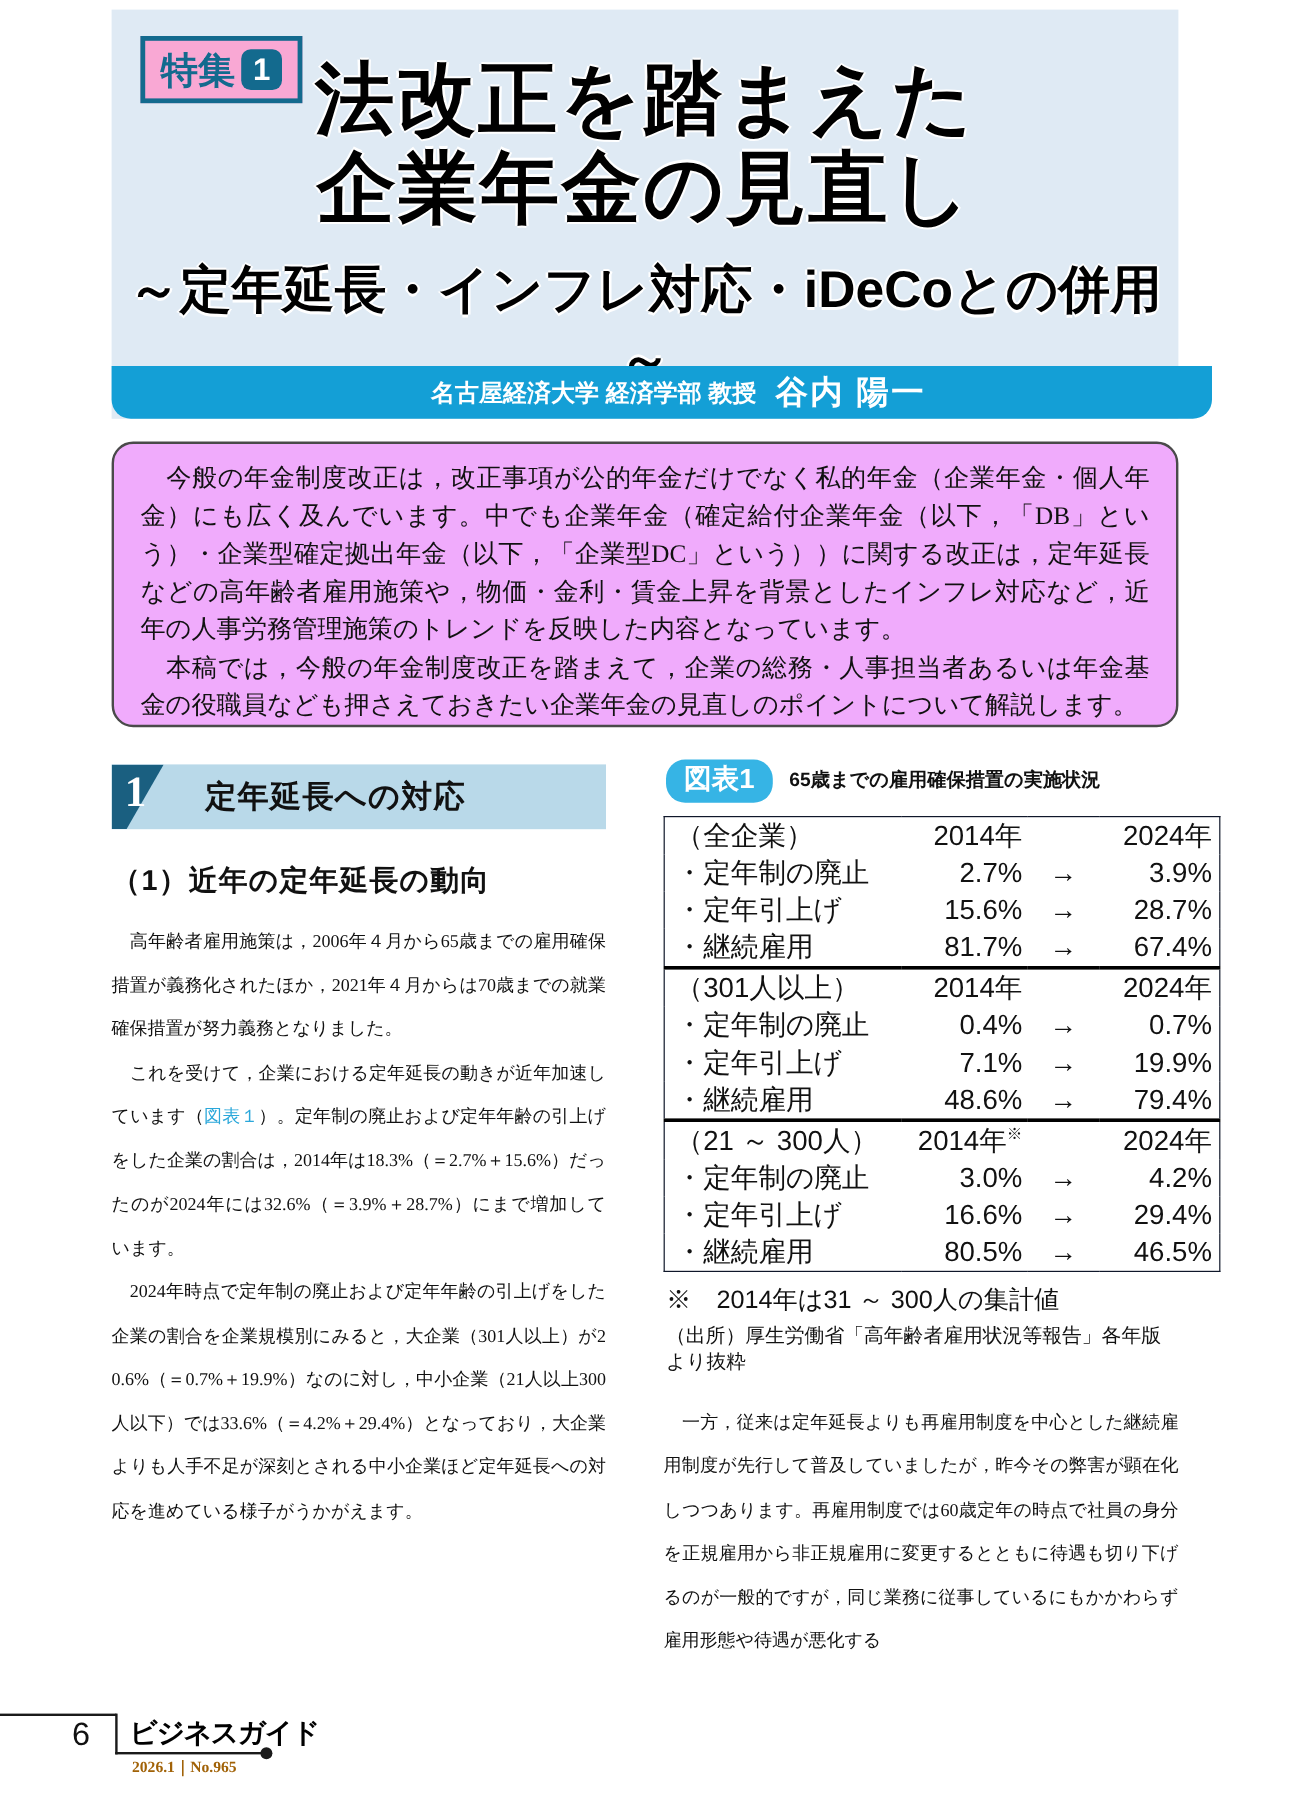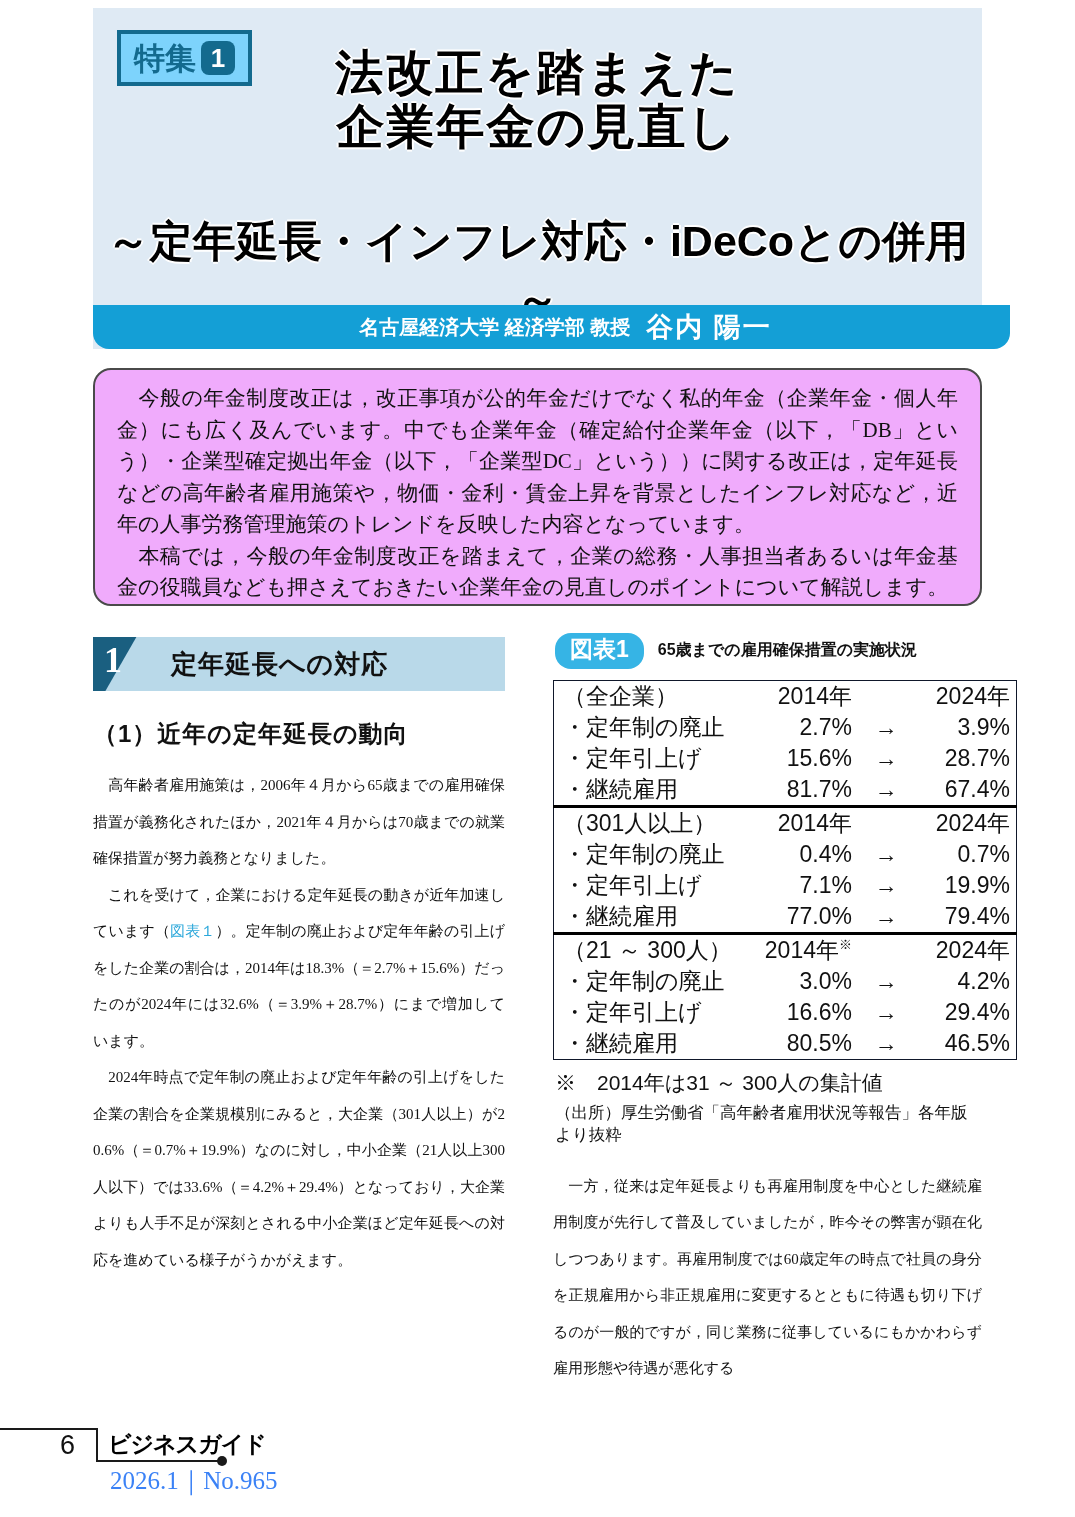--- a/index.html
+++ b/index.html
@@ -4,30 +4,30 @@
 <style>
   html,body{margin:0;padding:0;background:#ffffff;}
   .page{
     position:relative;width:1075px;height:1517px;background:#ffffff;overflow:hidden;
     font-family:"Liberation Sans", sans-serif;color:#111;
   }
 
   
   .header{position:absolute;left:93px;top:8px;width:889px;height:341px;background:#dfeaf4;}
   .feature-badge{
-    position:absolute;left:24px;top:22px;border:4px solid #136a8e;background:#7dd3fc;color:#136a8e;
+    position:absolute;left:24px;top:22px;border:4px solid #136a8e;background:#f9a8d4;color:#136a8e;
     font-weight:bold;font-size:31px;padding:7px 13px;display:flex;align-items:center;gap:5px;line-height:1;
   }
   .feature-badge .badge-num{
     background:#136a8e;color:#fff;border-radius:8px;width:34px;height:34px;
     display:inline-flex;align-items:center;justify-content:center;font-size:26px;
   }
   .main-title{
     position:absolute;left:0;top:38px;width:100%;margin:0;text-align:center;
-    font-size:48px;font-weight:900;line-height:1.12;letter-spacing:2px;color:#000;
+    font-size:66px;font-weight:900;line-height:1.12;letter-spacing:2px;color:#000;
     text-shadow:-2px 0 0 #fff,2px 0 0 #fff,0 -2px 0 #fff,0 2px 0 #fff;
   }
   .subtitle{
     position:absolute;left:0;top:205px;width:100%;text-align:center;
     font-size:43px;font-weight:800;color:#000;letter-spacing:0;
     text-shadow:-2px 0 0 #fff,2px 0 0 #fff,0 -2px 0 #fff,0 2px 0 #fff;
   }
   .author-bar{
     position:absolute;left:0;bottom:0;width:100%;height:44px;background:#149fd6;
     border-radius:0 0 16px 16px;color:#fff;display:flex;align-items:center;justify-content:center;gap:16px;padding-left:28px;
@@ -90,21 +90,21 @@
   .fig-source{margin:5px 0 0 2px;font-size:16.5px;font-family:"Liberation Serif", serif;}
   .col-right .body-p{margin-top:22px;}
 
   
   .footer-line-top{position:absolute;left:0;top:1428px;width:97px;height:2px;background:#1a1a1a;}
   .footer-vline{position:absolute;left:96px;top:1428px;width:2px;height:34px;background:#1a1a1a;}
   .footer-line-bottom{position:absolute;left:96px;top:1460px;width:126px;height:2px;background:#1a1a1a;}
   .footer-dot{position:absolute;left:217px;top:1456px;width:10px;height:10px;border-radius:50%;background:#1a1a1a;}
   .footer-pagenum{position:absolute;left:60px;top:1430px;font-size:27px;color:#111;}
   .footer-logo{position:absolute;left:108px;top:1429px;font-size:23px;font-weight:900;letter-spacing:-1px;color:#000;}
-  .footer-issue{position:absolute;left:110px;top:1464px;font-family:"Liberation Serif", serif;font-size:25px;color:#3b82f6;}
+  .footer-issue{position:absolute;left:110px;top:1464px;font-family:"Liberation Serif", serif;font-size:13px;color:#a16207;font-weight:bold;}
 </style>
 </head>
 <body>
 
 <div class="page">
 
   <div class="header">
     <div class="feature-badge">
       <span>特集</span>
       <span class="badge-num">1</span>
@@ -183,21 +183,21 @@
           <td class="c-2024">0.7%</td>
         </tr>
         <tr>
           <td class="c-label">・定年引上げ</td>
           <td class="c-2014">7.1%</td>
           <td class="c-arrow">→</td>
           <td class="c-2024">19.9%</td>
         </tr>
         <tr>
           <td class="c-label">・継続雇用</td>
-          <td class="c-2014">77.0%</td>
+          <td class="c-2014">48.6%</td>
           <td class="c-arrow">→</td>
           <td class="c-2024">79.4%</td>
         </tr>
 
         <tr class="group-start">
           <td class="c-label">（21 ～ 300人）</td>
           <td class="c-2014"><span>2014年</span><sup>※</sup></td>
           <td class="c-arrow"></td>
           <td class="c-2024">2024年</td>
         </tr>

